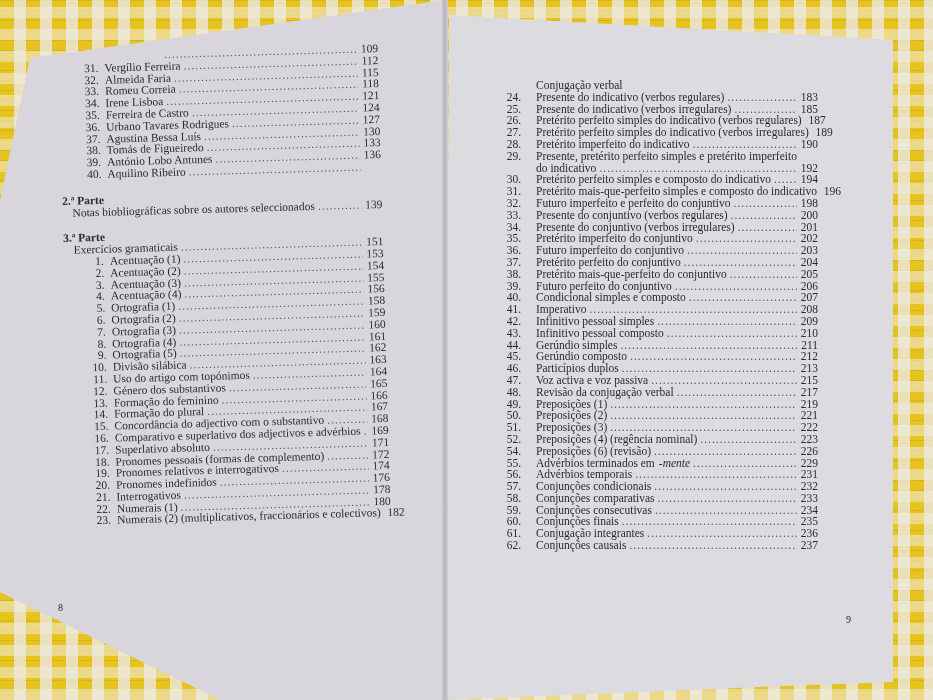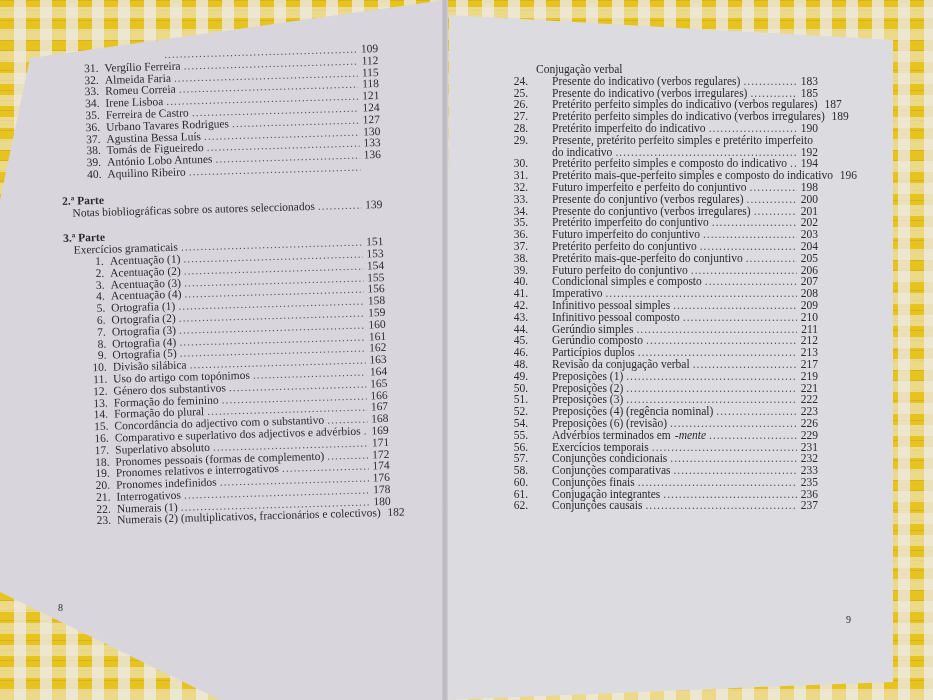--- a/index.html
+++ b/index.html
@@ -31,26 +31,26 @@
   .gutter {
     position:absolute; left:442px; top:0; width:6px; height:700px;
     background:linear-gradient(90deg, #c9c7cd, #b9b7bd, #cfcdd3);
   }
   .toc-left {
     position:absolute; left:58px; top:52px; width:320px;
     transform: rotate(-1.6deg); transform-origin: 0 0;
     font-size:11.5px; line-height:11.8px;
   }
   .toc-right {
-    position:absolute; left:500px; top:64px; width:318px;
+    position:absolute; left:500px; top:80px; width:318px;
     font-size:11.5px; line-height:11.8px;
   }
   .row { display:flex; align-items:baseline; white-space:nowrap; }
   .num { width:40px; text-align:right; padding-right:6px; flex:none; }
-  .toc-right .num { width:28px; text-align:right; padding-right:24px;font-family:Liberation Serif, serif; }
+  .toc-right .num { width:28px; text-align:center; padding-right:8px;font-family:Liberation Serif, serif; }
   .title { flex:none; }
   .dots { flex:1; overflow:hidden; margin:0 3px; color:#555; letter-spacing:1px; }
   .dots::before { content:"................................................................................................................"; }
   .pg { flex:none; text-align:right; min-width:18px; }
   .head { font-weight:bold; margin-top:14px; }
   .sub { padding-left:10px; }
   .sec-title { padding-left:36px; }
   .italic { font-style:italic; }
   .page-number { position:absolute; font-size:10px; }
 </style>
@@ -437,20 +437,26 @@
         <span class="dots"></span>
         <span class="pg">212</span>
       </div>
       <div class="row">
         <span class="num">46.</span>
         <span class="title">Particípios duplos</span>
         <span class="dots"></span>
         <span class="pg">213</span>
       </div>
       <div class="row">
+        <span class="num">47.</span>
+        <span class="title">Voz activa e voz passiva</span>
+        <span class="dots"></span>
+        <span class="pg">215</span>
+      </div>
+      <div class="row">
         <span class="num">48.</span>
         <span class="title">Revisão da conjugação verbal</span>
         <span class="dots"></span>
         <span class="pg">217</span>
       </div>
       <div class="row">
         <span class="num">49.</span>
         <span class="title">Preposições (1)</span>
         <span class="dots"></span>
         <span class="pg">219</span>
@@ -481,37 +487,43 @@
       </div>
       <div class="row">
         <span class="num">55.</span>
         <span class="title">Advérbios terminados em</span>
         <span class="title italic" style="margin-left: 4px;">-mente</span>
         <span class="dots"></span>
         <span class="pg">229</span>
       </div>
       <div class="row">
         <span class="num">56.</span>
-        <span class="title">Exercícios temporais</span>
+        <span class="title">Advérbios temporais</span>
         <span class="dots"></span>
         <span class="pg">231</span>
       </div>
       <div class="row">
         <span class="num">57.</span>
         <span class="title">Conjunções condicionais</span>
         <span class="dots"></span>
         <span class="pg">232</span>
       </div>
       <div class="row">
         <span class="num">58.</span>
         <span class="title">Conjunções comparativas</span>
         <span class="dots"></span>
         <span class="pg">233</span>
       </div>
       <div class="row">
+        <span class="num">59.</span>
+        <span class="title">Conjunções consecutivas</span>
+        <span class="dots"></span>
+        <span class="pg">234</span>
+      </div>
+      <div class="row">
         <span class="num">60.</span>
         <span class="title">Conjunções finais</span>
         <span class="dots"></span>
         <span class="pg">235</span>
       </div>
       <div class="row">
         <span class="num">61.</span>
         <span class="title">Conjugação integrantes</span>
         <span class="dots"></span>
         <span class="pg">236</span>

